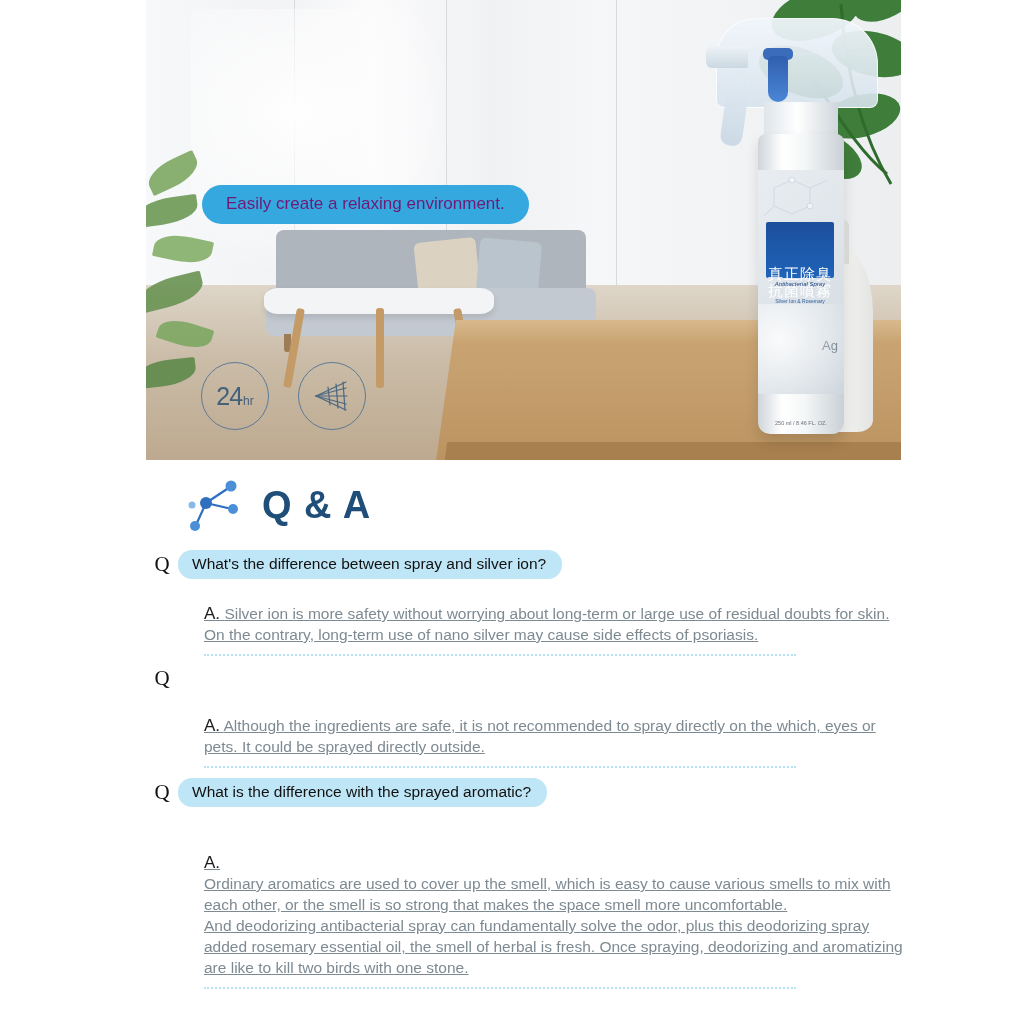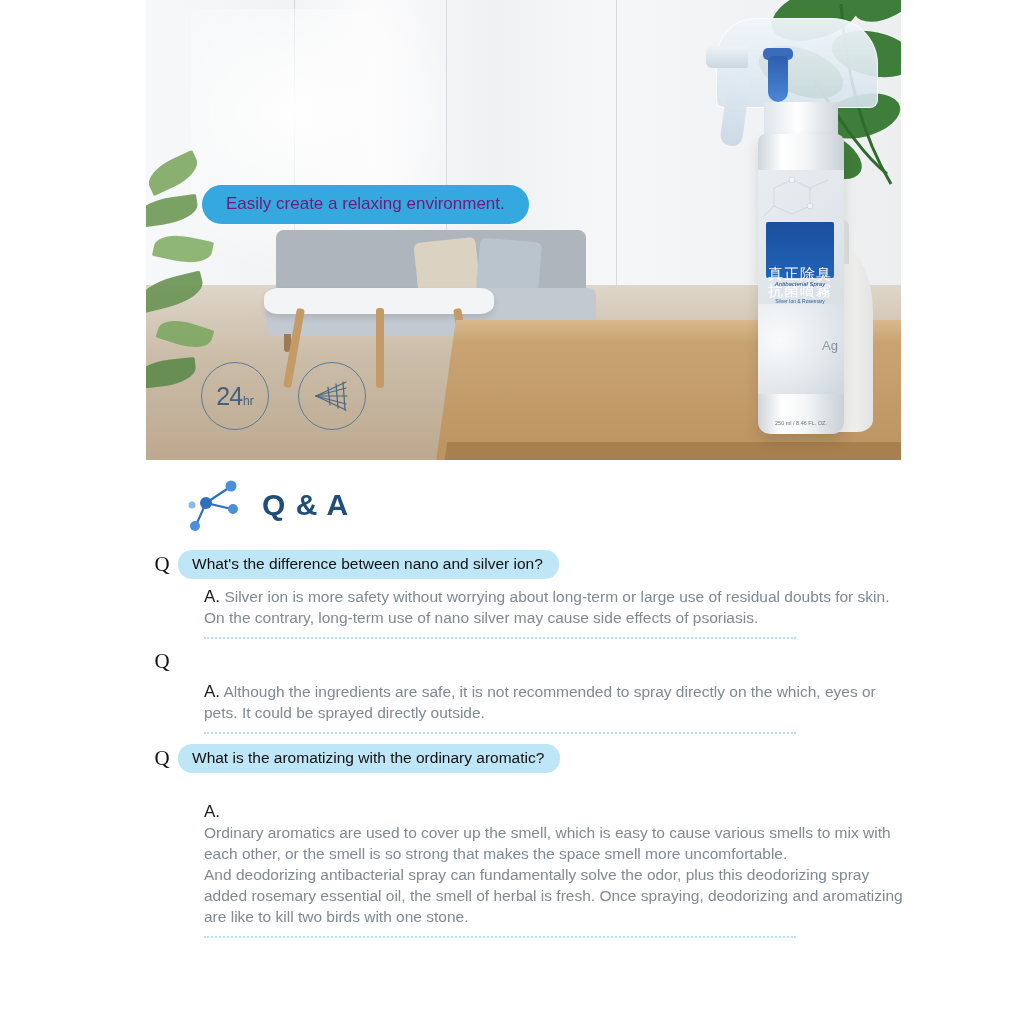--- a/index.html
+++ b/index.html
@@ -230,34 +230,34 @@
   .hex-deco { position: absolute; left: 4px; top: 6px; opacity: .5; }
 
   
   .qa {
     position: absolute;
     left: 146px; top: 470px; width: 760px;
   }
   .qa-head { display: flex; align-items: center; height: 70px; }
   .mol-icon { width: 64px; height: 60px; margin-left: 36px; }
   .qa-title {
-    font-size: 30px; font-weight: bold; color: #1f4e79; margin-left: 16px; letter-spacing: 1px;
+    font-size: 38px; font-weight: bold; color: #1f4e79; margin-left: 16px; letter-spacing: 1px;
   }
   .qa-block { margin-top: 10px; }
   .q-row { display: flex; align-items: center; }
   .q-letter {
     font-size: 21px; color: #111; width: 32px; text-align: center; flex: none;
     font-family: "Liberation Serif", serif;
   }
   .q-text {
     background: #bfe6f7; color: #111; font-size: 15.5px;
     padding: 5px 16px 6px 14px; border-radius: 14px; display: inline-block;
   }
   .a-body {
-    margin: 7px 0 0 58px; color: #7e8a92; font-size: 15.5px; line-height: 21px;
+    margin: 24px 0 0 58px; color: #7e8a92; font-size: 15.5px; line-height: 21px; text-decoration: underline;
   }
   .a-body .a-letter { color: #1b1b1b; font-size: 17px; }
   .divider {
     margin: 9px 0 0 58px; width: 592px; height: 0;
     border-top: 2px dotted #b9e2f4;
   }
 </style>
 </head>
 <body>
 
@@ -385,21 +385,21 @@
       <circle cx="51" cy="34" r="5" fill="#4a8fd8"></circle>
       <circle cx="13" cy="51" r="5" fill="#4a8fd8"></circle>
       <circle cx="10" cy="30" r="3.5" fill="#89bae6"></circle>
     </svg>
     <div class="qa-title">Q &amp; A</div>
   </div>
 
   <div class="qa-block">
     <div class="q-row">
       <div class="q-letter">Q</div>
-      <div class="q-text">What's the difference between nano and silver ion?</div>
+      <div class="q-text">What's the difference between spray and silver ion?</div>
     </div>
     <div class="a-body">
       <span class="a-letter">A.</span>
       <span>Silver ion is more safety without worrying about long-term or large use of residual doubts for skin. On the contrary, long-term use of nano silver may cause side effects of psoriasis.</span>
     </div>
     <div class="divider"></div>
   </div>
 
   <div class="qa-block">
     <div class="q-row">
@@ -408,21 +408,21 @@
     <div class="a-body">
       <span class="a-letter">A.</span>
       <span>Although the ingredients are safe, it is not recommended to spray directly on the which, eyes or pets. It could be sprayed directly outside.</span>
     </div>
     <div class="divider"></div>
   </div>
 
   <div class="qa-block">
     <div class="q-row">
       <div class="q-letter">Q</div>
-      <div class="q-text">What is the aromatizing with the ordinary aromatic?</div>
+      <div class="q-text">What is the difference with the sprayed aromatic?</div>
     </div>
     <div class="a-body" style="white-space:pre-line">
       <span class="a-letter">A.</span>
       <span>Ordinary aromatics are used to cover up the smell, which is easy to cause various smells to mix with each other, or the smell is so strong that makes the space smell more uncomfortable.
 And deodorizing antibacterial spray can fundamentally solve the odor, plus this deodorizing spray added rosemary essential oil, the smell of herbal is fresh. Once spraying, deodorizing and aromatizing are like to kill two birds with one stone.</span>
     </div>
     <div class="divider"></div>
   </div>
 
 </div>

